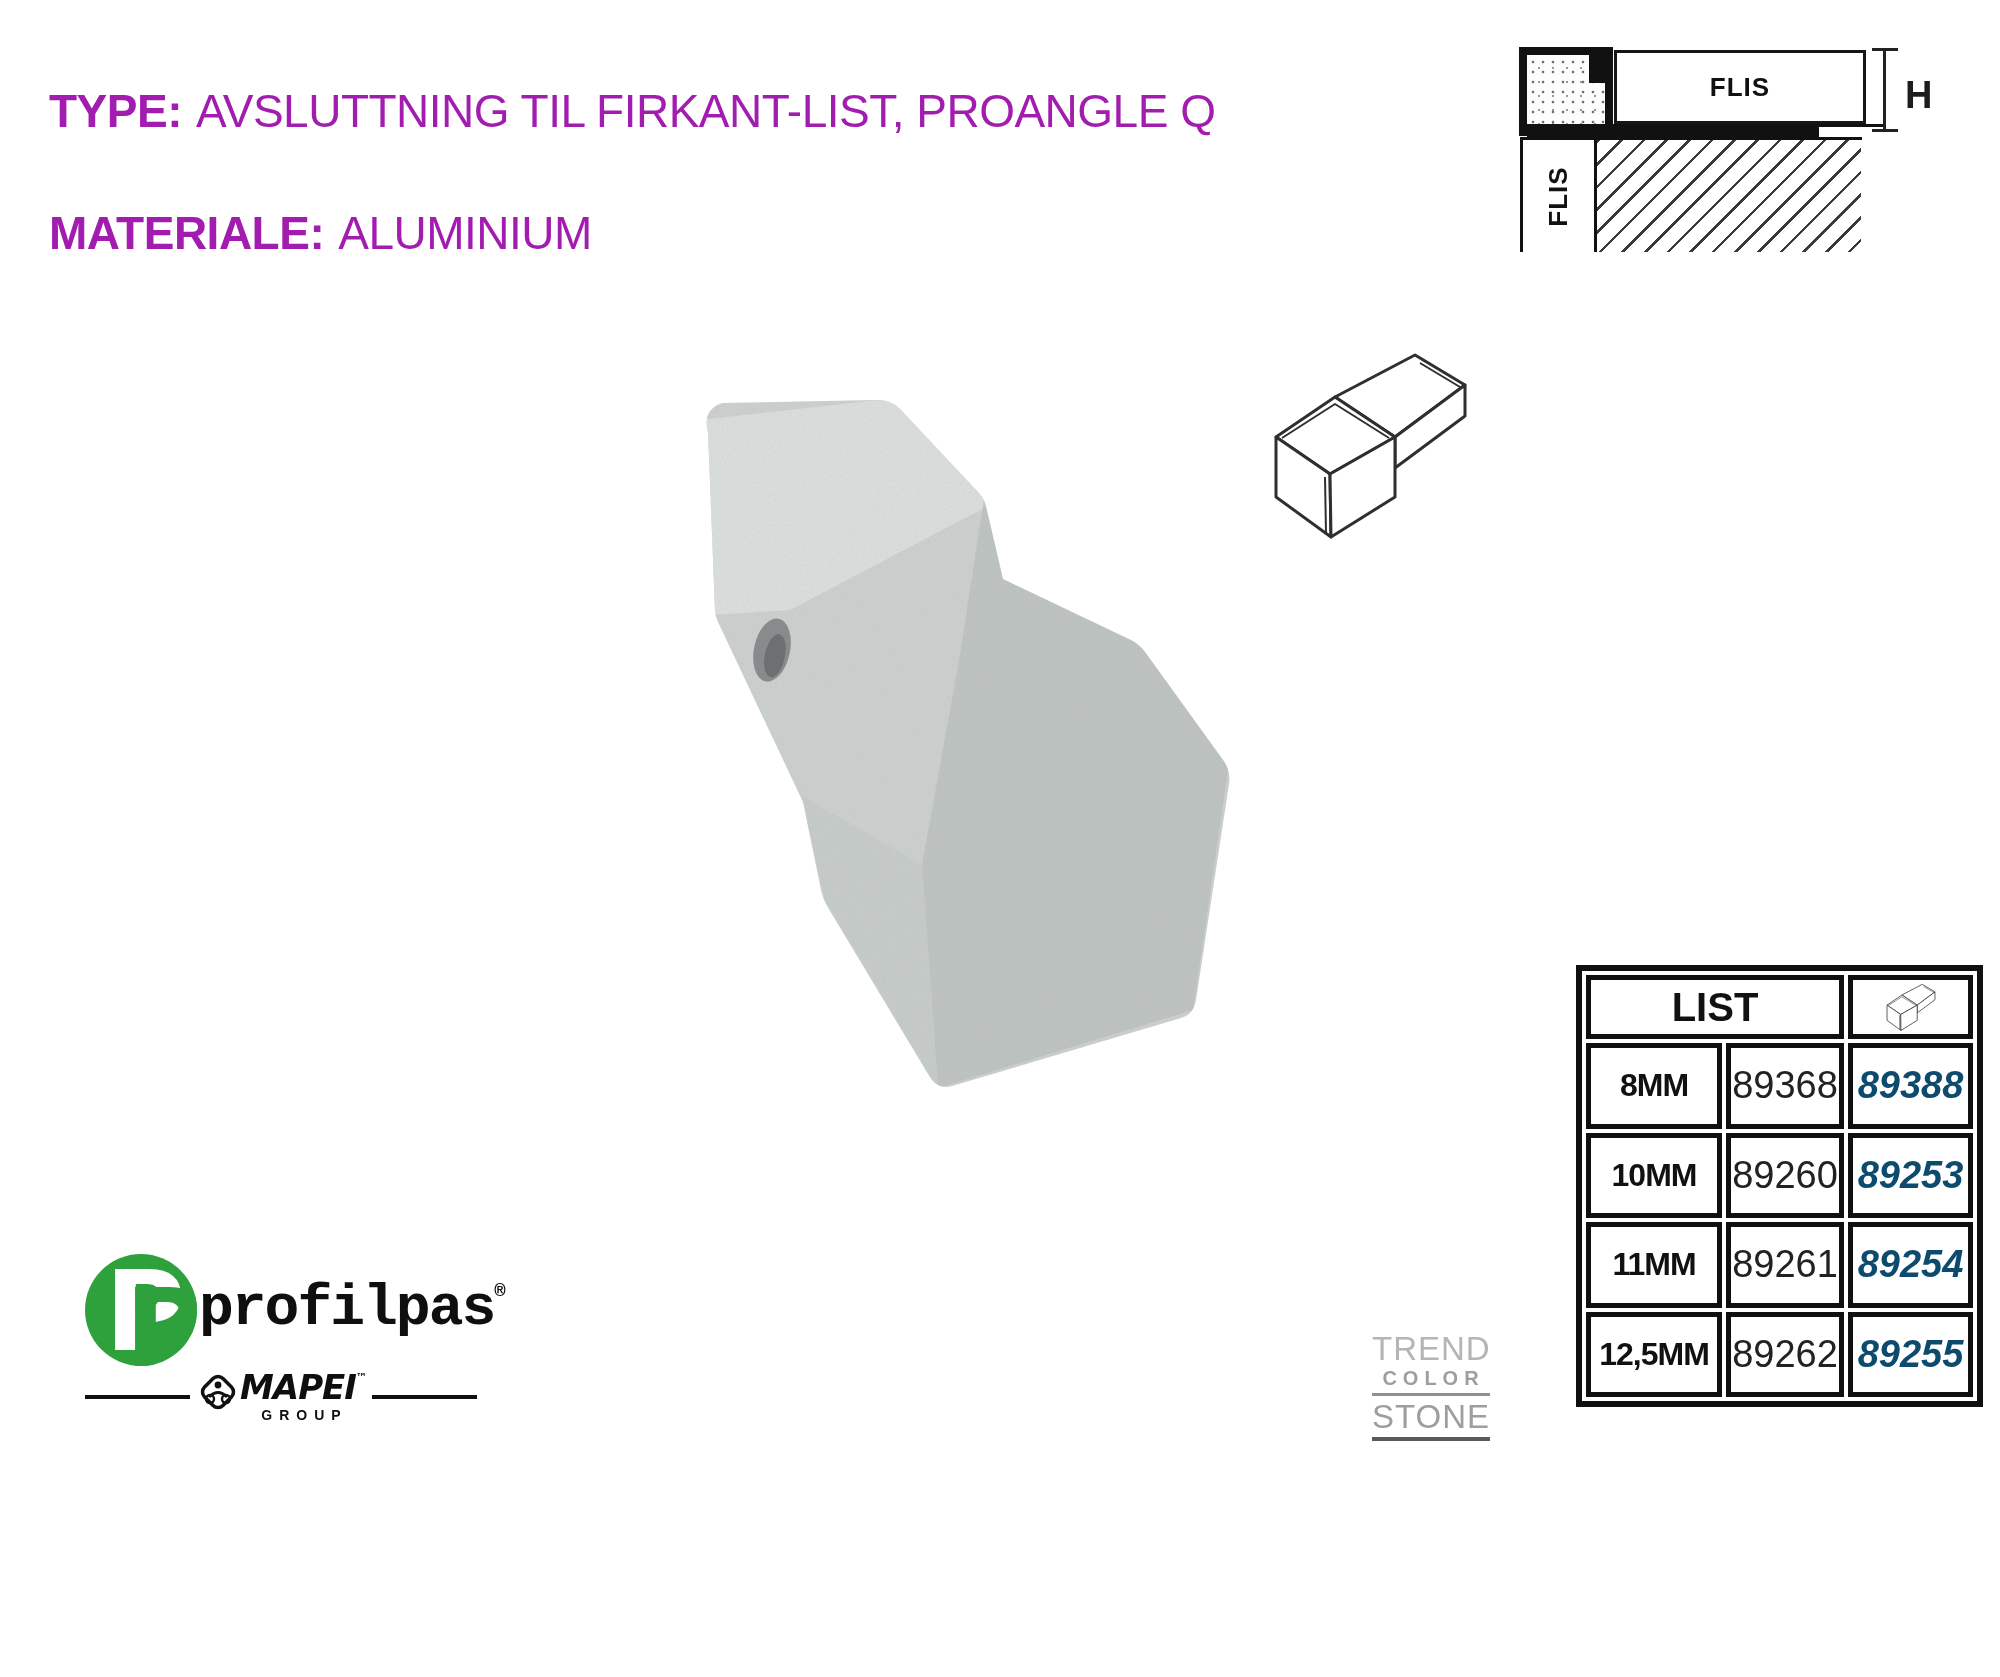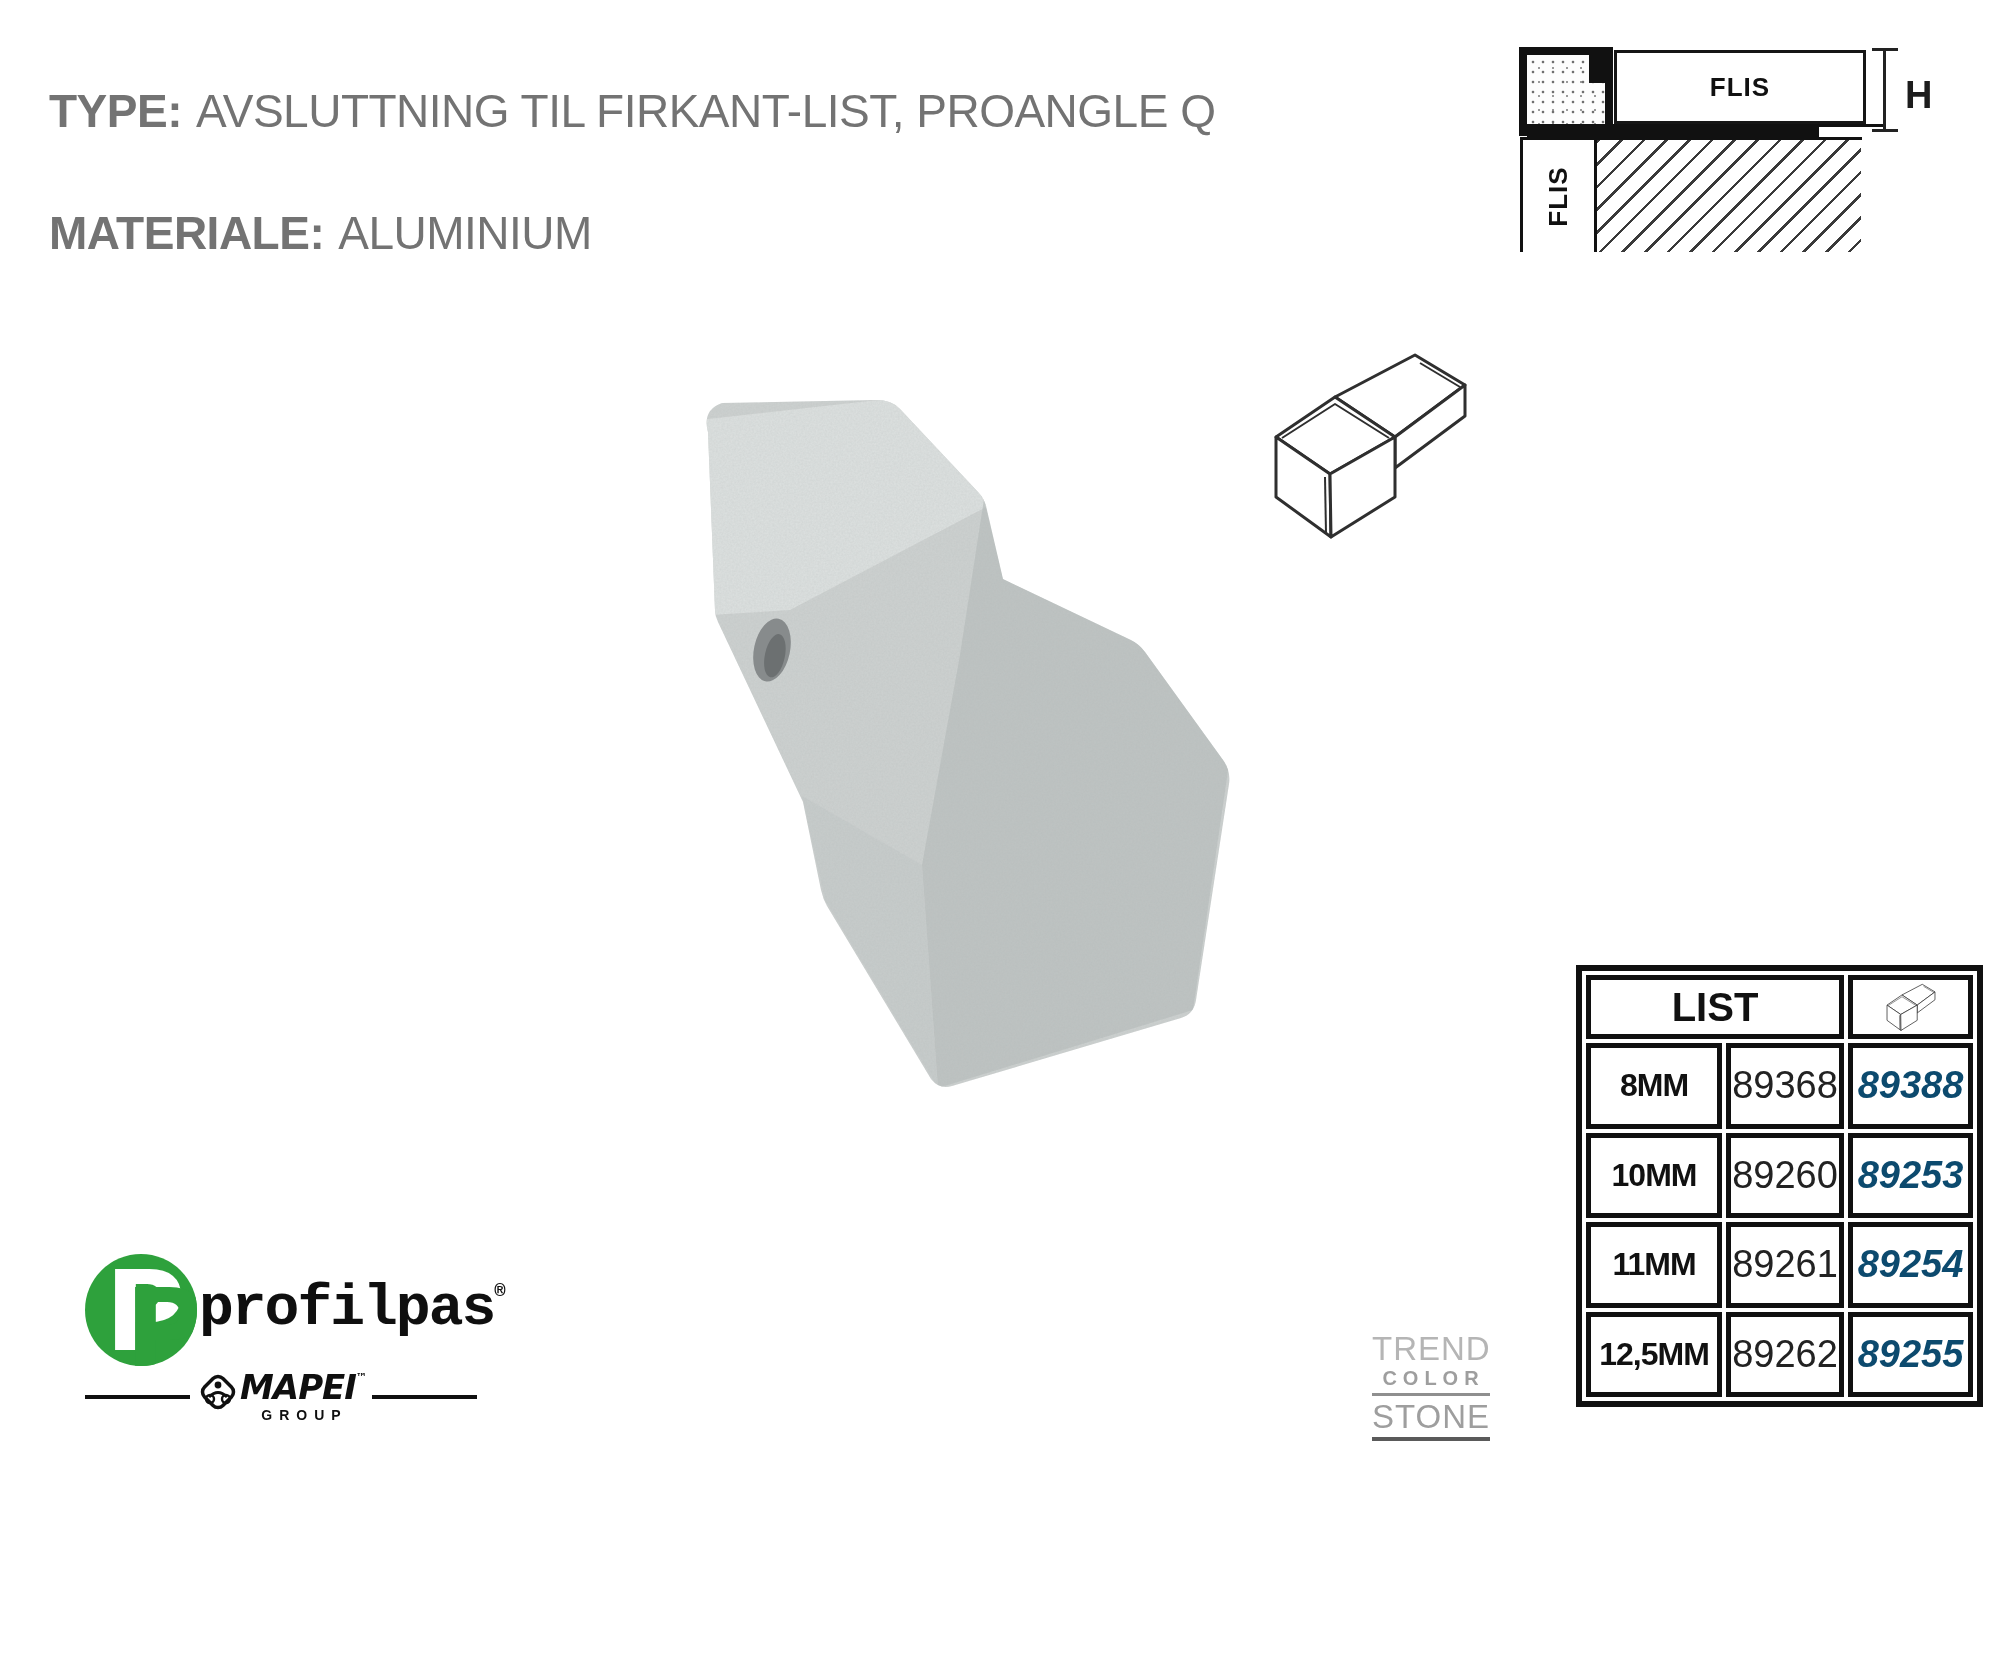--- a/index.html
+++ b/index.html
@@ -1,20 +1,20 @@
 <!DOCTYPE html>
 <html><head>
 <meta charset="utf-8">
 <style>
   * { margin:0; padding:0; box-sizing:border-box; }
   body { background:#888; font-family:"Liberation Sans", sans-serif; }
   .page { position:relative; width:2000px; height:1677px; background:#ffffff; overflow:hidden; margin:0 auto; }
 
   
-  .specs { position:absolute; left:49px; top:88px; color:#737373; }
+  .specs { position:absolute; left:49px; top:88px; color:#a21caf; }
   .spec-line { font-size:46px; line-height:1; margin-bottom:76px; letter-spacing:-0.5px; white-space:nowrap; }
   .spec-line .lbl { font-weight:bold; margin-right:14px; }
 
   
   .diagram { position:absolute; left:1515px; top:40px; width:440px; height:225px; }
   .diagram .profile-box { position:absolute; left:4px; top:7px; width:94px; height:89px;
       border:8px solid #111; background-color:#fdfdfd;
       background-image: radial-gradient(#6f6f6f 1px, transparent 1.7px), radial-gradient(#9a9a9a 0.9px, transparent 1.4px);
       background-size: 10px 10px, 14px 14px; background-position: 1px 2px, 5px 6px; }
   .diagram .profile-notch { position:absolute; left:74px; top:15px; width:16px; height:28px; background:#111; }

